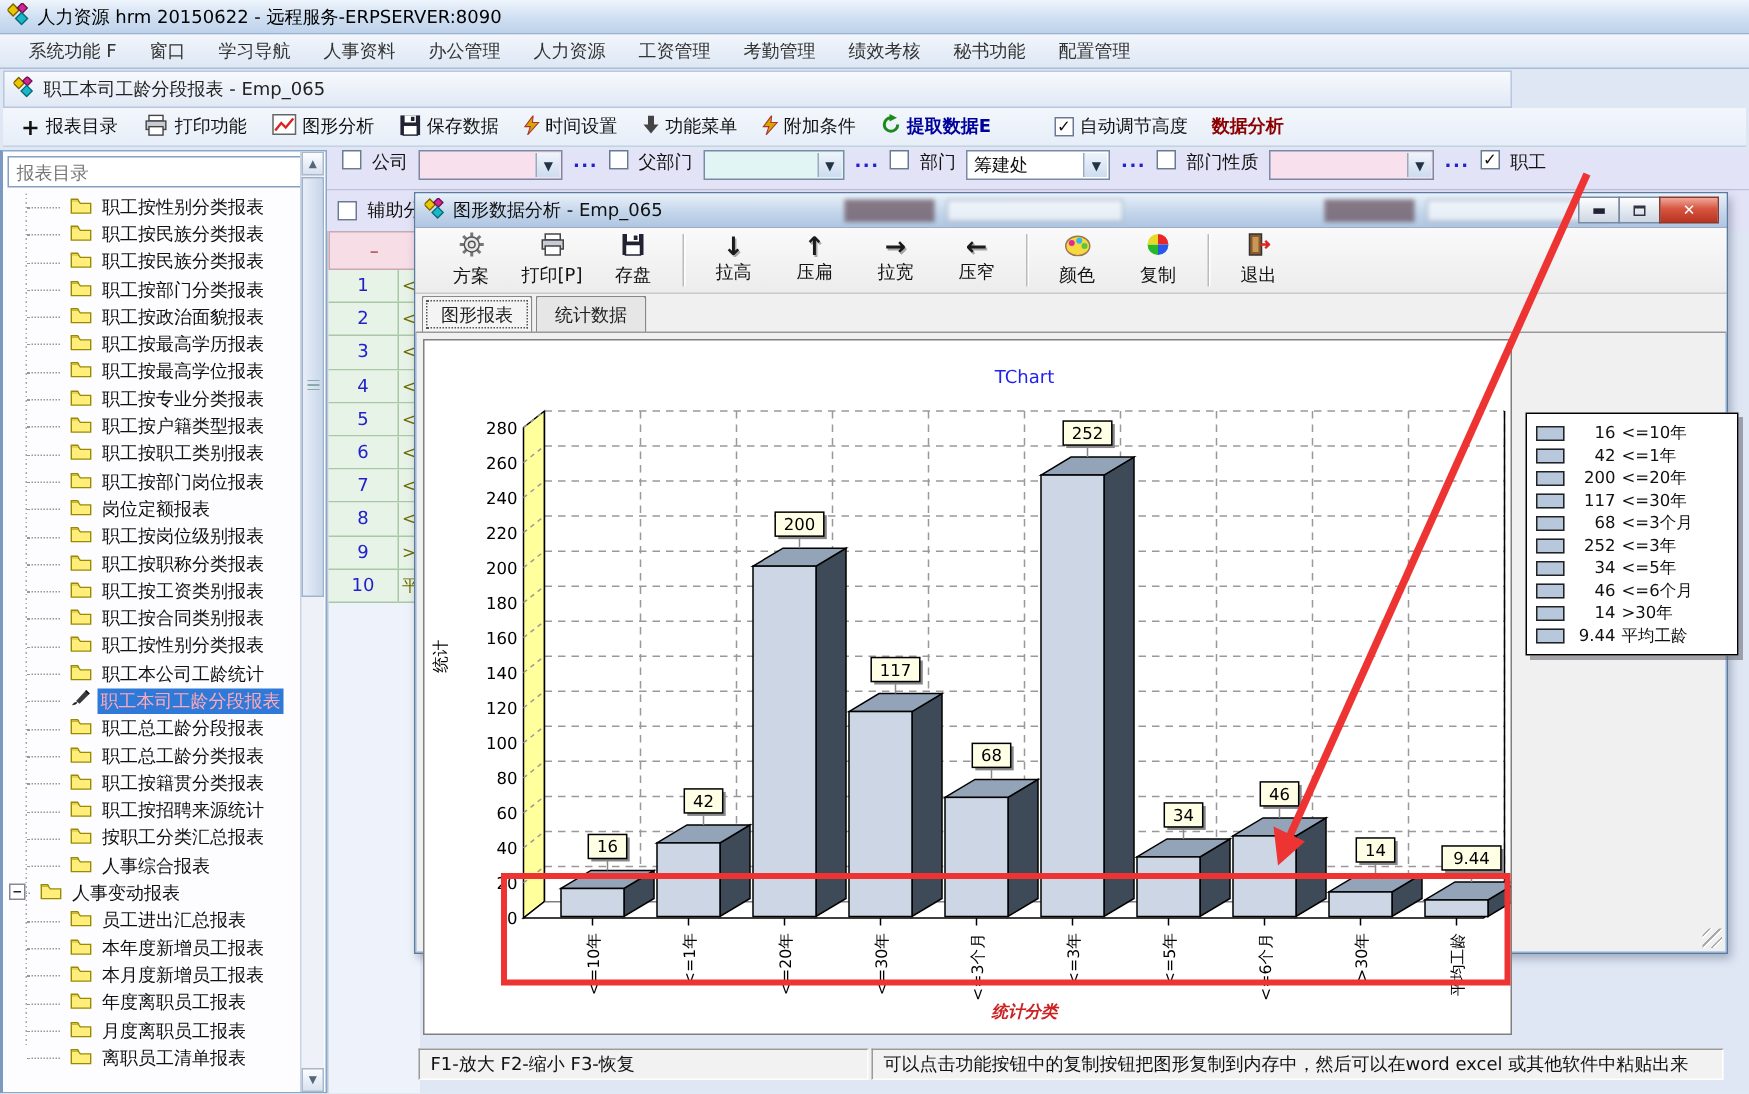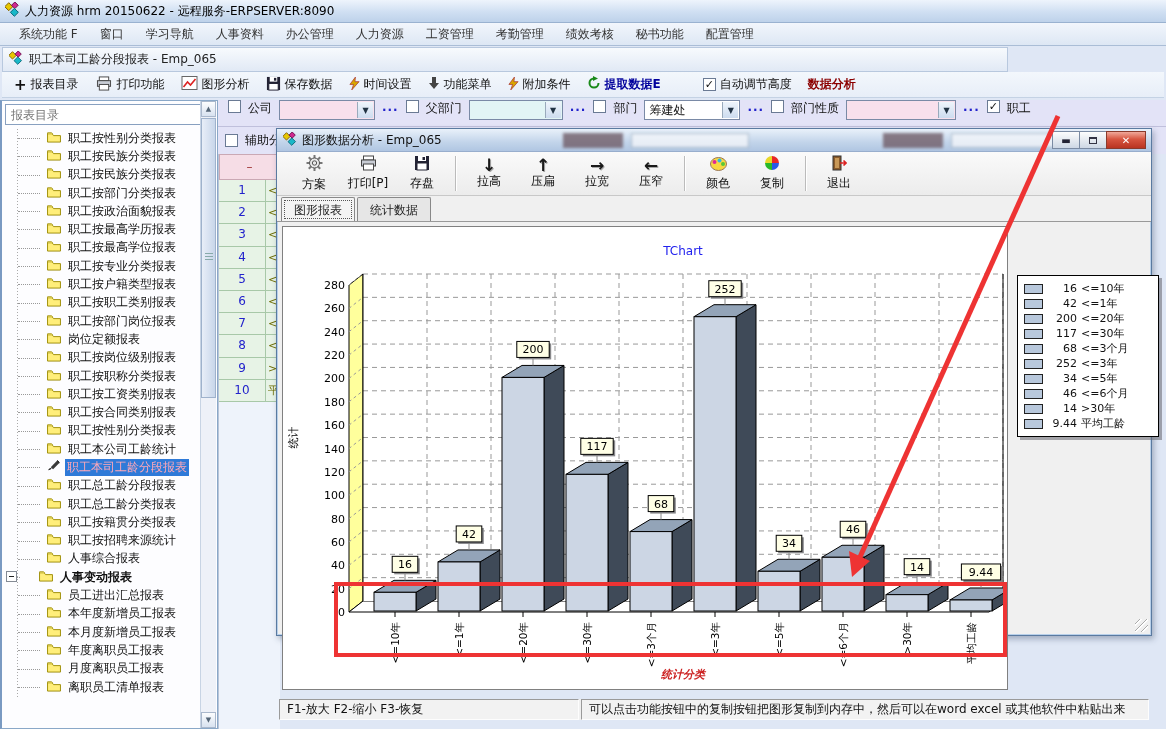--- a/index.html
+++ b/index.html
@@ -35,21 +35,21 @@
   .filterbar { position:absolute; left:218px; top:100px; width:948px; height:27px; background:#e3e3f7; border-bottom:1px solid #c0c0dc; display:flex; align-items:flex-start; gap:7px; padding-left:10px; overflow:hidden; }
   .filterbar2 { position:absolute; left:218px; top:127px; width:948px; height:27px; background:#e3e3f7; display:flex; align-items:center; gap:7px; padding-left:7px; overflow:hidden; }
 
   
   .sidebar { position:absolute; left:0; top:100px; width:218px; height:629px; background:#fdfdff; border:1px solid #8aa8c8; border-left:2px solid #7a9ac2; overflow:hidden; }
   .search { position:absolute; left:3px; top:3px; width:196px; height:21px; border:1px solid #88a0c0; background:#fff; color:#a8b4c6; padding:2px 5px; font-size:12px; }
   .tree { position:absolute; left:0; top:28px; width:200px; height:601px; overflow:hidden;
      background-image:repeating-linear-gradient(180deg,#aaa 0 1px,transparent 1px 3px); background-size:1px 568px; background-position:15px 0; background-repeat:no-repeat; }
   .titem { height:18.3px; display:flex; align-items:center; gap:4px; white-space:nowrap; padding-left:44px; position:relative; cursor:pointer; }
   .titem::before { content:""; position:absolute; left:16px; top:9px; width:22px; border-top:1px dotted #999; }
-  .titem.parent { padding-left:36px;font-weight:bold; }
+  .titem.parent { padding-left:24px; }
   .titem.parent::before { left:4px; width:14px; }
   .titem .lbl { padding:0 2px; }
   .titem.sel .lbl { background:#2f7ad8; color:#ffa8b8; }
   .expbox { width:11px; height:11px; border:1px solid #848a94; background:#fff; position:absolute; left:4px; top:3px; display:flex; align-items:center; justify-content:center; }
   .expbox::after { content:""; width:5px; border-top:1px solid #222; }
   .sb-scroll { position:absolute; right:1px; top:0px; width:16px; height:627px; background:#eef1f8; border-left:1px solid #c8d4e4; }
   .sb-btn { position:absolute; left:0; width:15px; height:16px; background:linear-gradient(#fcfdfe,#d8e2f0); border:1px solid #aab8cc; color:#567; font-size:7px; display:flex; align-items:center; justify-content:center; }
   .sb-thumb { position:absolute; left:0; top:17px; width:15px; height:280px; background:linear-gradient(90deg,#e8eef8,#c8d6ea); border:1px solid #9fb2cc; }
   .sb-thumb::after { content:""; position:absolute; left:3px; top:134px; width:8px; height:7px;
      background:repeating-linear-gradient(180deg,#8aa 0 1px,transparent 1px 3px); }
@@ -388,20 +388,27 @@
               <path d="M1 3 L1 2 L5.5 2 L6.5 3" fill="#ffee7a" stroke="#9a8a00"></path>
             </svg></span>
           <span class="lbl">职工按籍贯分类报表</span>
         </div>
         <div class="titem">
           <span><svg width="16" height="12" viewBox="0 0 16 13">
               <path d="M1 3 L6 3 L7.5 5 L15 5 L15 12 L1 12 Z" fill="#ffee7a" stroke="#9a8a00"></path>
               <path d="M1 3 L1 2 L5.5 2 L6.5 3" fill="#ffee7a" stroke="#9a8a00"></path>
             </svg></span>
           <span class="lbl">职工按招聘来源统计</span>
+        </div>
+        <div class="titem">
+          <span><svg width="16" height="12" viewBox="0 0 16 13">
+              <path d="M1 3 L6 3 L7.5 5 L15 5 L15 12 L1 12 Z" fill="#ffee7a" stroke="#9a8a00"></path>
+              <path d="M1 3 L1 2 L5.5 2 L6.5 3" fill="#ffee7a" stroke="#9a8a00"></path>
+            </svg></span>
+          <span class="lbl">按职工分类汇总报表</span>
         </div>
         <div class="titem">
           <span><svg width="16" height="12" viewBox="0 0 16 13">
               <path d="M1 3 L6 3 L7.5 5 L15 5 L15 12 L1 12 Z" fill="#ffee7a" stroke="#9a8a00"></path>
               <path d="M1 3 L1 2 L5.5 2 L6.5 3" fill="#ffee7a" stroke="#9a8a00"></path>
             </svg></span>
           <span class="lbl">人事综合报表</span>
         </div>
         <div class="titem parent">
           <span class="expbox"></span>

